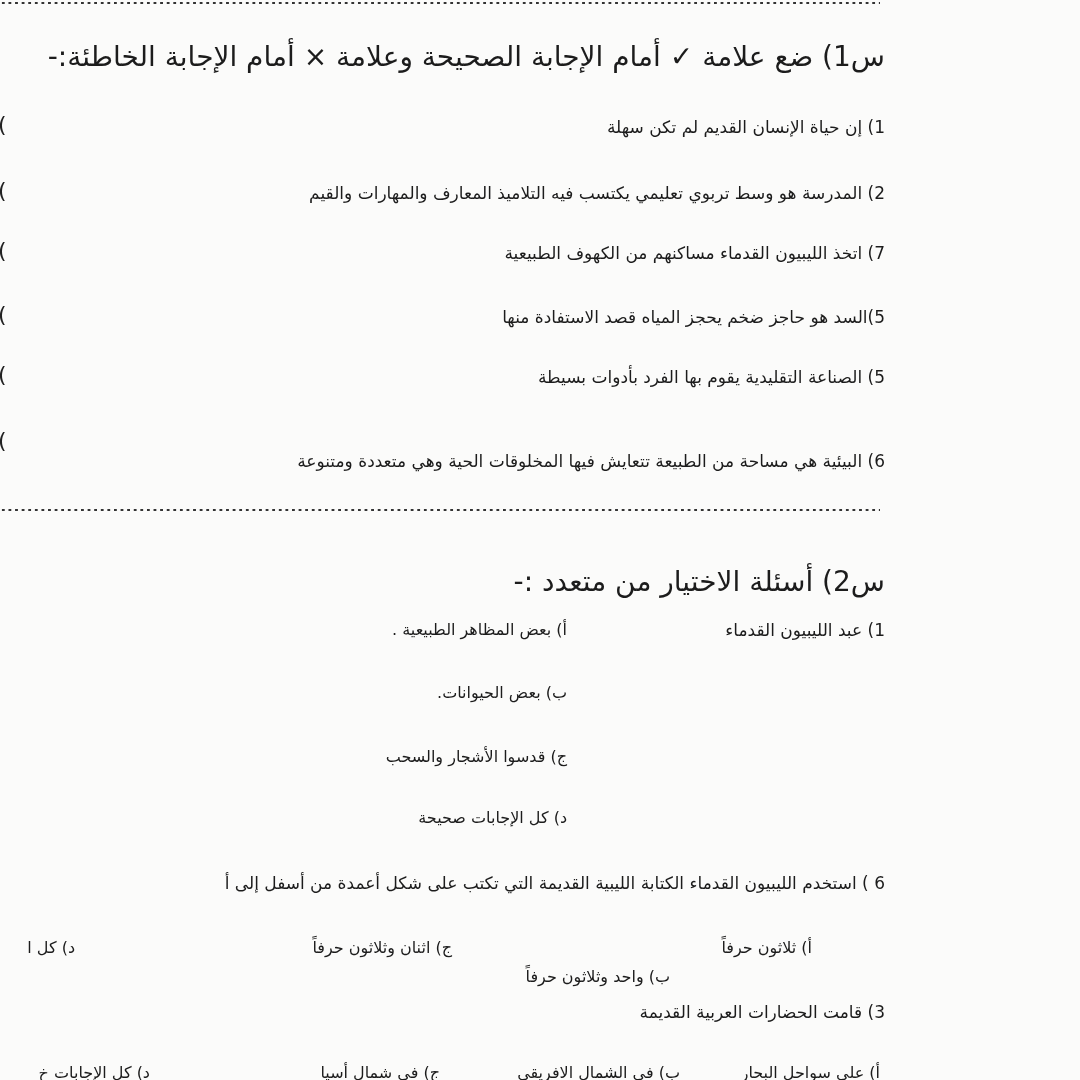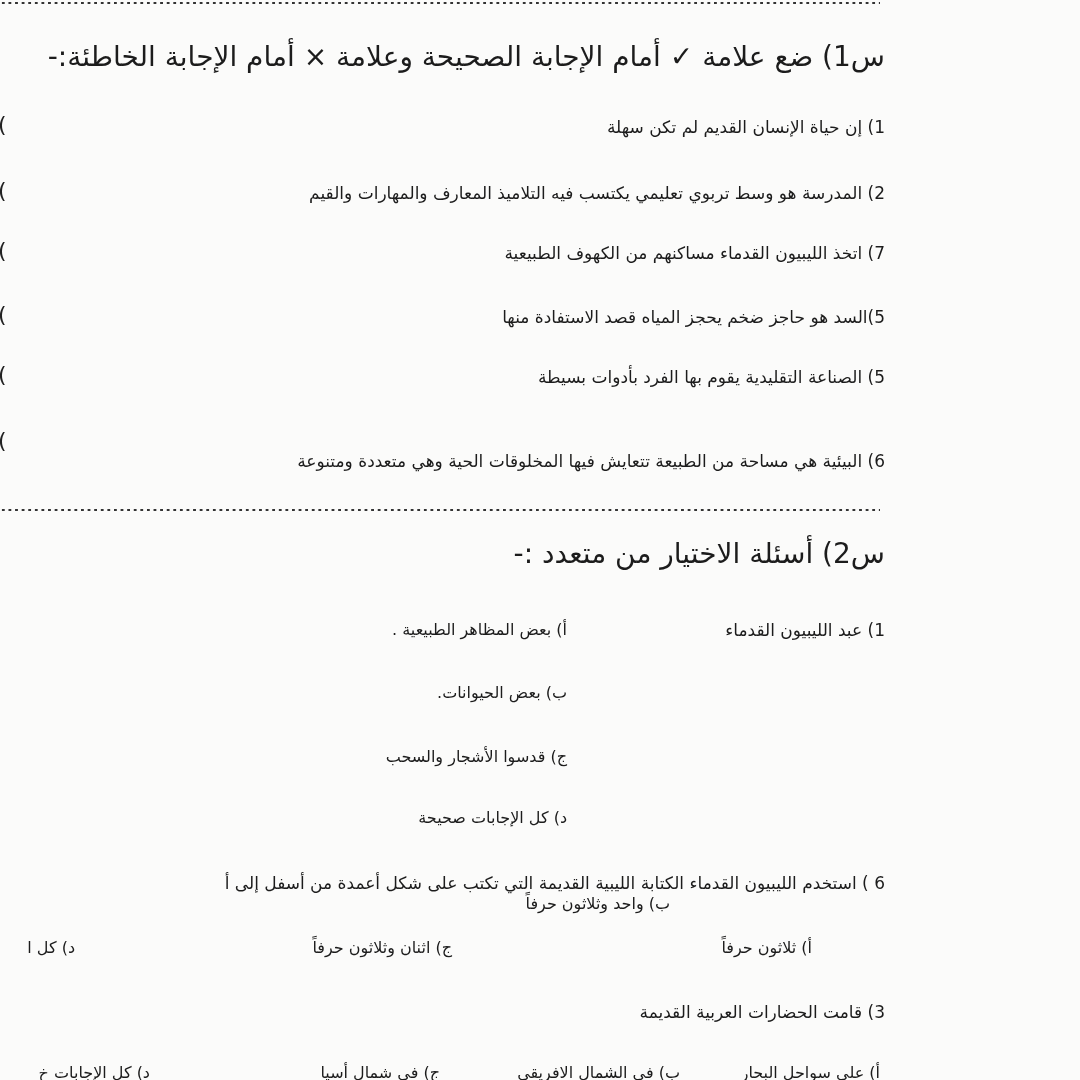--- a/index.html
+++ b/index.html
@@ -48,31 +48,31 @@
   <div class="paren" style="top:300px;">(</div>
 
   <div class="line" style="top:362px; right:195px;text-align:right;">5) الصناعة التقليدية يقوم بها الفرد بأدوات بسيطة</div>
   <div class="paren" style="top:360px;">(</div>
 
   <div class="line" style="top:428px; right:195px;margin-top:18px;">6) البيئية هي مساحة من الطبيعة  تتعايش فيها المخلوقات الحية وهي متعددة ومتنوعة</div>
   <div class="paren" style="top:426px;">(</div>
 
   <div class="dots" style="top:508px; width:880px;"></div>
 
-  <div class="line hdr" style="top:539px; right:195px;">س2) أسئلة الاختيار  من متعدد :-</div>
+  <div class="line hdr" style="top:567px; right:195px;">س2) أسئلة الاختيار  من متعدد :-</div>
 
   <div class="line" style="top:615px; right:195px;">1) عبد الليبيون القدماء</div>
   <div class="opt" style="top:615px; right:513px;">أ) بعض المظاهر الطبيعية .</div>
   <div class="opt" style="top:678px; right:513px;">ب)  بعض الحيوانات.</div>
   <div class="opt" style="top:803px; right:513px;">د)  كل الإجابات صحيحة</div>
   <div class="opt" style="top:742px; right:513px;">ج) قدسوا الأشجار والسحب</div>
 
   <div class="line" style="top:868px; right:195px;">6 )  استخدم الليبيون القدماء  الكتابة الليبية القديمة التي تكتب على شكل أعمدة من أسفل إلى أ</div>
   <div class="opt" style="top:933px; right:268px;">أ) ثلاثون حرفاً</div>
-  <div class="opt" style="top:889px; right:410px;">ب) واحد وثلاثون حرفاً</div>
+  <div class="opt" style="top:962px; right:410px;">ب) واحد وثلاثون حرفاً</div>
   <div class="opt" style="top:933px; right:628px;">ج) اثنان وثلاثون حرفاً</div>
   <div class="opt" style="top:933px; right:1005px;">د) كل ا</div>
 
   <div class="line" style="top:997px; right:195px;margin-left:12px;">3)  قامت الحضارات العربية القديمة</div>
   <div class="opt" style="top:1058px; right:200px;">أ) على سواحل البحار</div>
   <div class="opt" style="top:1058px; right:400px;">ب) في الشمال الافريقي</div>
   <div class="opt" style="top:1058px; right:640px;">ج) في شمال أسيا</div>
   <div class="opt" style="top:1058px; right:930px;">د) كل الإجابات خ</div>
 
 </div>

